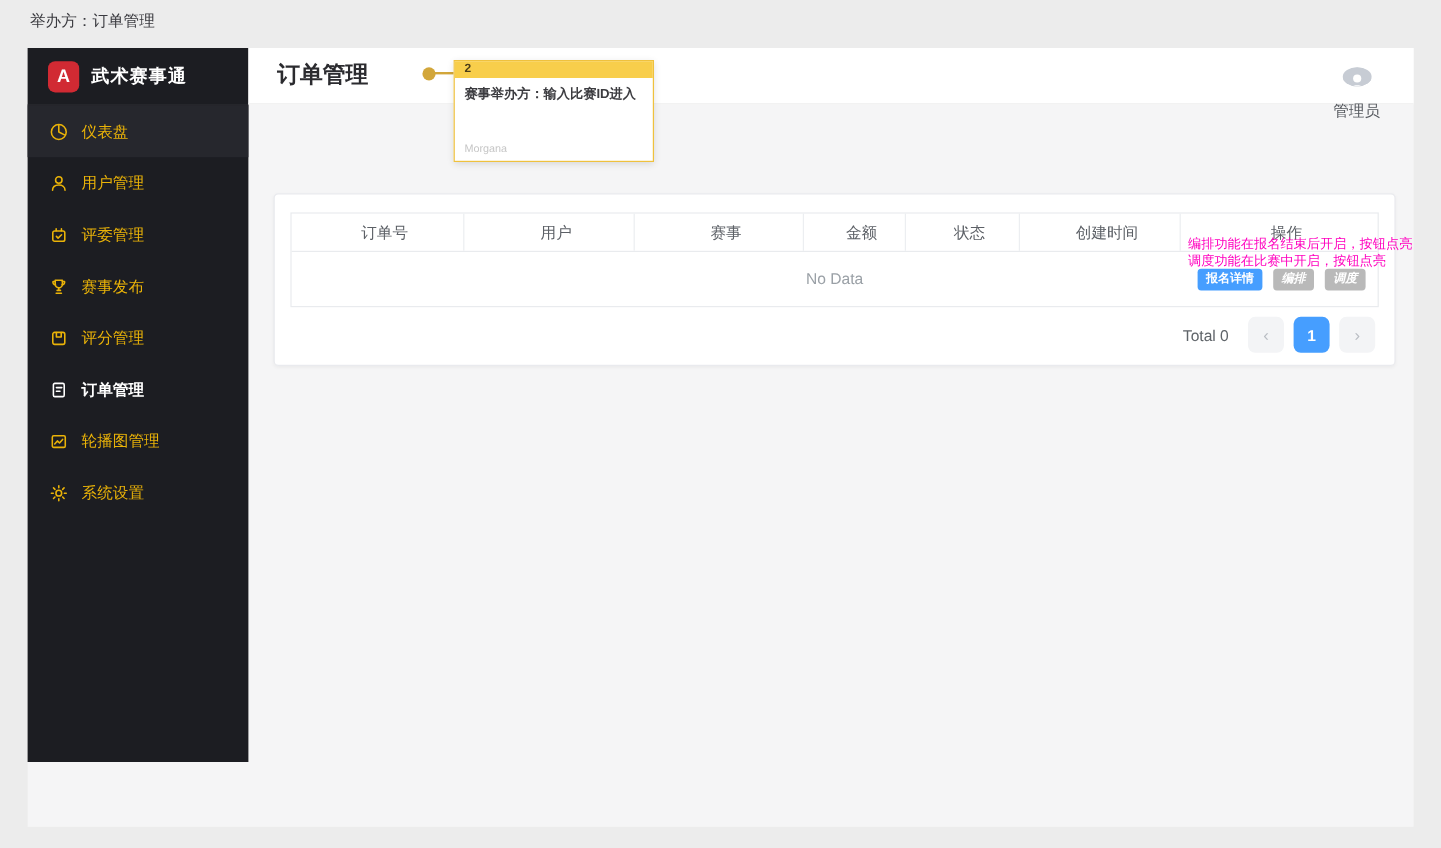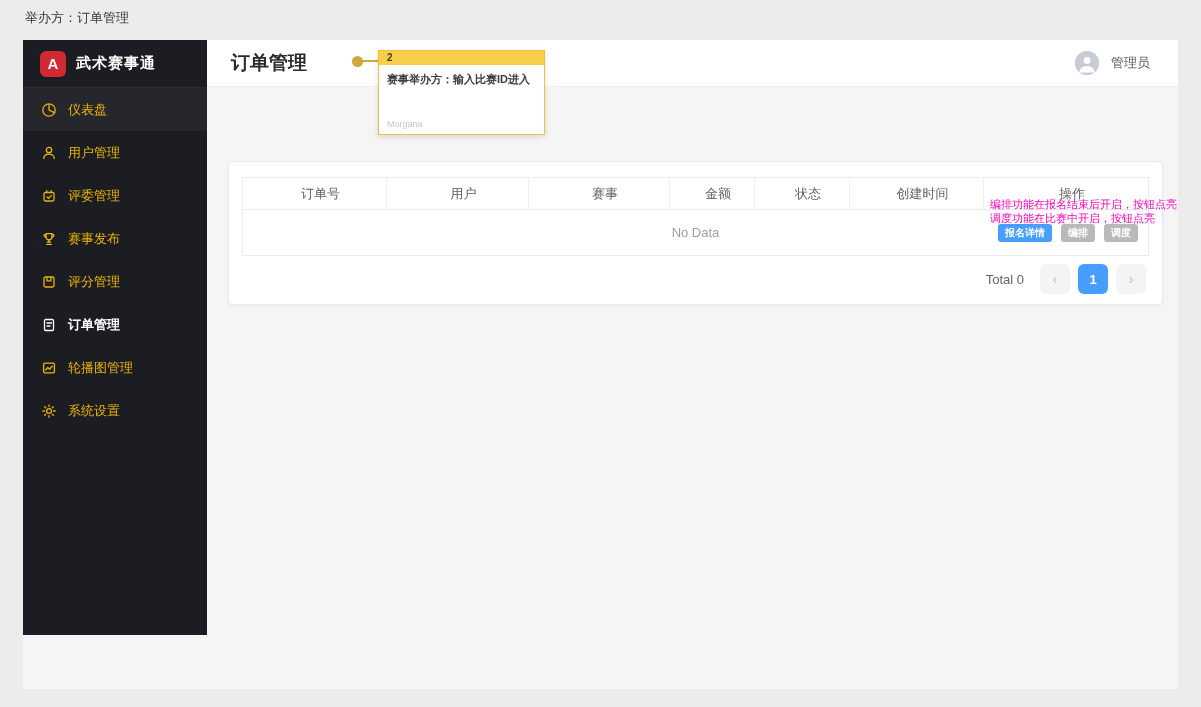--- a/index.html
+++ b/index.html
@@ -24,21 +24,21 @@
   .menu-item.highlight { background:#26272d; }
   .menu-item.active { color:#ffffff; font-weight:bold; }
   .menu-item .mi { width:16px; height:16px; flex:0 0 16px; display:block; }
   .menu-item svg { display:block; width:16px; height:16px; stroke:currentColor; fill:none;
                    stroke-width:1.3; stroke-linecap:round; stroke-linejoin:round; }
 
   
   .header-bar { position:absolute; left:184px; top:0; width:971px; height:47px; background:#ffffff;
                 border-bottom:1px solid #efefef; }
   .page-title { position:absolute; left:24px; top:0; line-height:46px; font-size:19px; font-weight:bold; color:#2b2b2f; }
-  .user-area { position:absolute; right:28px; top:0; height:46px; display:flex; align-items:center; gap:12px; cursor:pointer; }
+  .user-area { position:absolute; right:28px; top:16px; height:46px; display:flex; align-items:center; gap:12px; cursor:pointer;flex-direction:column; }
   .avatar { width:24px; height:24px; border-radius:50%; background:#c7ccd4; overflow:hidden; position:relative; }
   .avatar svg { display:block; width:24px; height:24px; }
   .user-name { font-size:13px; color:#55585e; }
 
   
   .card { position:absolute; left:205px; top:121px; width:935px; height:144px; background:#ffffff;
           border:1px solid #e9eaee; border-radius:4px; box-shadow:0 1px 3px rgba(0,0,0,0.04); }
   .table { position:absolute; left:13px; top:15px; width:907px; border:1px solid #e9ebee;text-align:center; }
   .thead { display:flex; height:31px; align-items:center; }
   .th { font-size:13px; color:#5c6066; padding-left:12px; height:31px; line-height:31px;
@@ -64,21 +64,21 @@
                         line-height:14px; padding-left:8px; }
   .comment-box-body { padding:7px 8px 0 8px; font-size:11px; font-weight:bold; color:#3c3c40; line-height:14px; }
   .comment-box-footer { position:absolute; left:8px; bottom:5px; font-size:9px; color:#c6c6c6; }
 
   .op-note { position:absolute; left:990px; top:197px; width:190px; z-index:20;
              font-size:11px; font-weight:normal; color:#ff00bf; line-height:14px; white-space:nowrap; }
   .op-buttons { position:absolute; left:998px; top:224px; display:flex; gap:9px; z-index:20; }
   .op-btn { height:18px; border-radius:3px; border:none; color:#ffffff; font-size:10px; font-weight:bold;
             padding:0 7px; line-height:18px; cursor:pointer; font-family:inherit; }
   .op-btn.primary { background:#469eff; }
-  .op-btn.disabled { background:#b9b9b9; }
+  .op-btn.disabled { background:#b9b9b9;font-style:italic; }
 </style>
 </head>
 <body>
 
 <div class="screen">
 
   <div class="top-label">举办方：订单管理</div>
 
   <div class="app">
 

